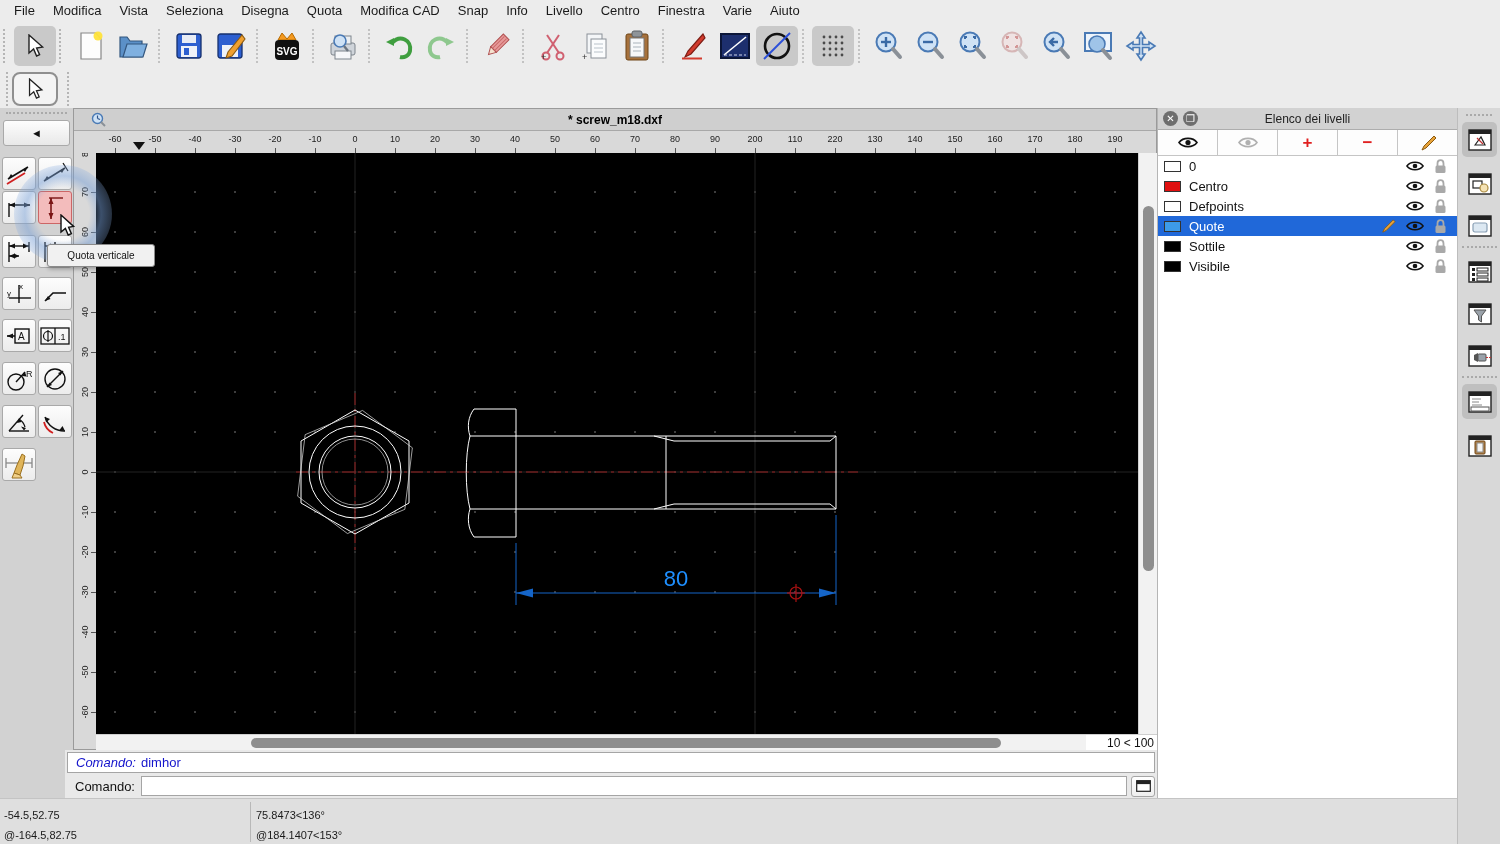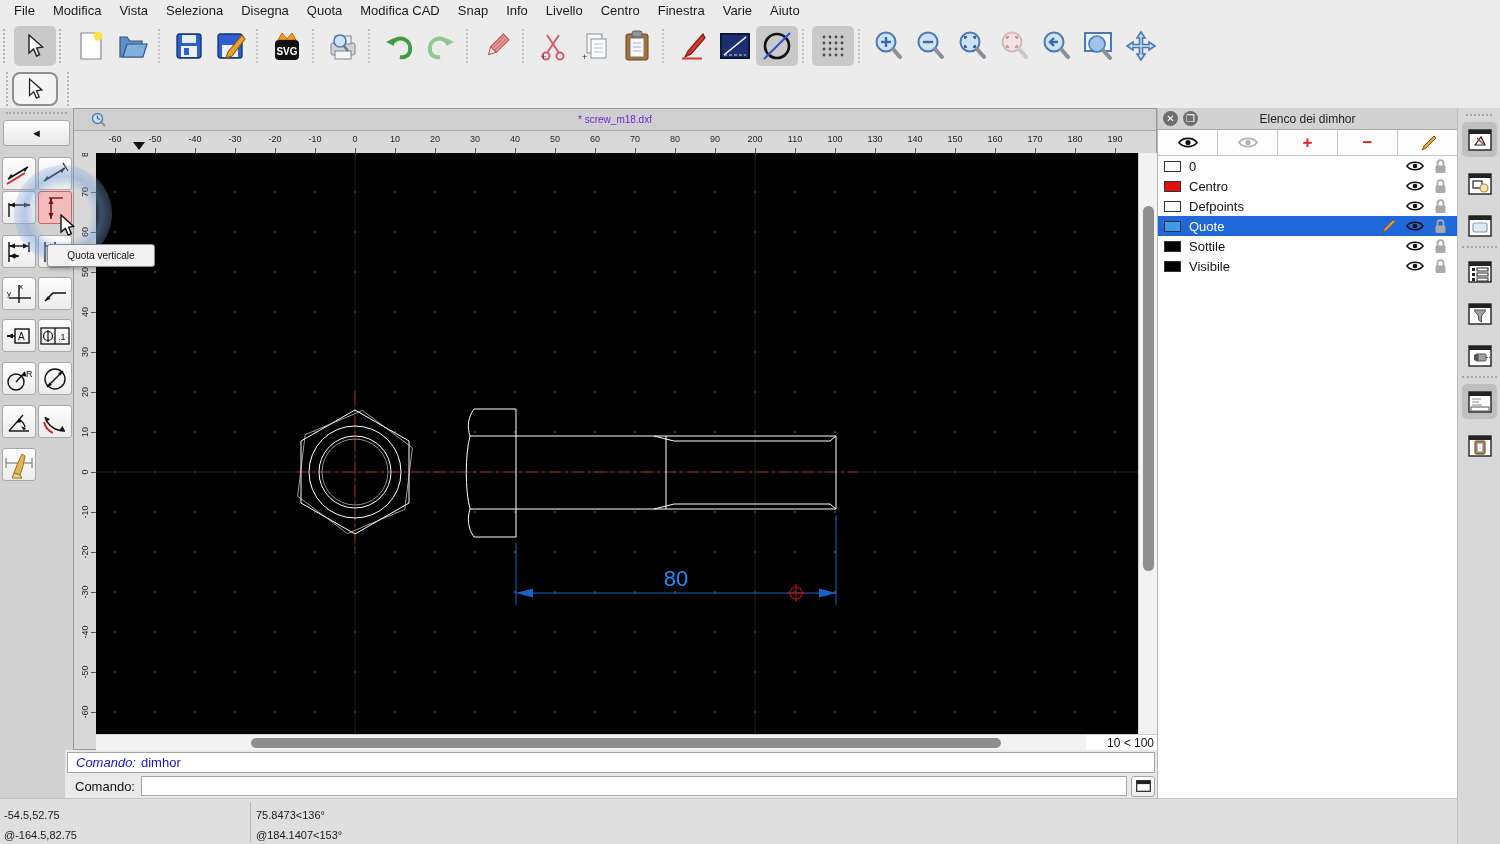--- a/index.html
+++ b/index.html
@@ -36,21 +36,21 @@
     z-index:28; pointer-events:none; }
   #tooltip { position:absolute; left:47px; top:244px; width:108px; height:23px; background:#f1f1f1;
     border:1px solid #8a8a8a; border-radius:3px; box-shadow:1px 2px 4px rgba(0,0,0,.3);
     font-size:10px; color:#111; display:flex; align-items:center; justify-content:center; z-index:40; }
   #cursor { position:absolute; left:58px; top:214px; z-index:45; pointer-events:none; }
   
   #drawwin { position:absolute; left:73px; top:108px; width:1084px; height:642px;
     background:#d9d9d9; border:1px solid #9a9a9a; }
   #wintitle { position:absolute; left:0; top:0; width:100%; height:22px; background:#cfcfcf;
     border-bottom:1px solid #a8a8a8; display:flex; align-items:center; }
-  #wintitle .ttl { position:absolute; left:0; width:100%; text-align:center; font-size:10px; color:#6d28d9; }
+  #wintitle .ttl { position:absolute; left:0; width:100%; text-align:center; font-size:12px; color:#000000;font-weight:bold; }
   #wintitle .wicon { margin-left:17px; z-index:2; }
   #hruler { position:absolute; left:22px; top:22px; width:1042px; height:22px; background:#d9d9d9;
     display:flex; overflow:hidden; }
   .hlbl { width:40px; flex:0 0 40px; text-align:center; font-size:9px; color:#222; padding-top:3px; position:relative; }
   .hlbl:first-child { margin-left:-1px; }
   .hlbl::after { content:""; position:absolute; left:50%; bottom:0; width:1px; height:5px; background:#555; }
   #hmarker { position:absolute; left:59px; top:33px; width:0; height:0; z-index:6;
     border-left:6px solid transparent; border-right:6px solid transparent; border-top:8px solid #111; }
   #vruler { position:absolute; left:0; top:44px; width:22px; height:581px; background:#d9d9d9;
     display:flex; flex-direction:column; overflow:hidden; }
@@ -518,21 +518,21 @@
       <span class="hlbl">20</span>
       <span class="hlbl">30</span>
       <span class="hlbl">40</span>
       <span class="hlbl">50</span>
       <span class="hlbl">60</span>
       <span class="hlbl">70</span>
       <span class="hlbl">80</span>
       <span class="hlbl">90</span>
       <span class="hlbl">200</span>
       <span class="hlbl">110</span>
-      <span class="hlbl">100</span>
+      <span class="hlbl">220</span>
       <span class="hlbl">130</span>
       <span class="hlbl">140</span>
       <span class="hlbl">150</span>
       <span class="hlbl">160</span>
       <span class="hlbl">170</span>
       <span class="hlbl">180</span>
       <span class="hlbl">190</span>
     </div>
   <div id="hmarker"></div>
 
@@ -681,21 +681,21 @@
     <div>75.8473&lt;136°</div>
     <div>@184.1407&lt;153°</div>
   </div>
 
 </div>
 
 <div id="layerpanel">
   <div id="lp-title">
     <div class="winctl">✕</div>
     <div class="winctl">❐</div>
-    <span class="ttl">Elenco dei dimhor</span>
+    <span class="ttl">Elenco dei livelli</span>
   </div>
   <div id="lp-tools">
     <div class="lp-tool">
       <svg width="20" height="13" viewBox="0 0 20 13">
         <path d="M1 6.5 C5 1 15 1 19 6.5 C15 12 5 12 1 6.5 Z" fill="none" stroke="#111" stroke-width="1.6"></path>
         <circle cx="10" cy="6.5" r="2.6" fill="#111"></circle>
       </svg>
     </div>
     <div class="lp-tool">
       <svg width="20" height="13" viewBox="0 0 20 13">

